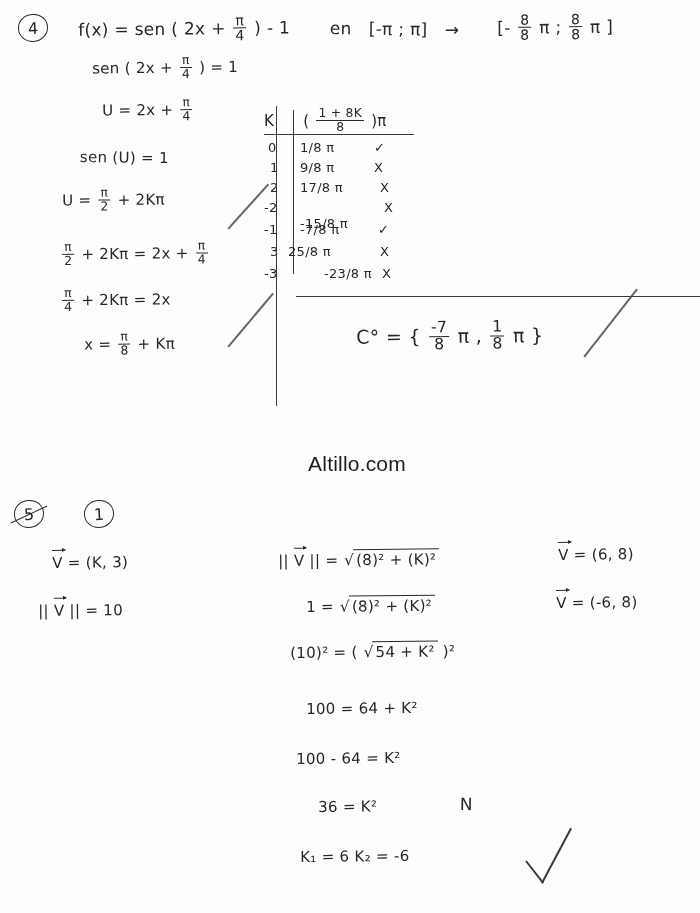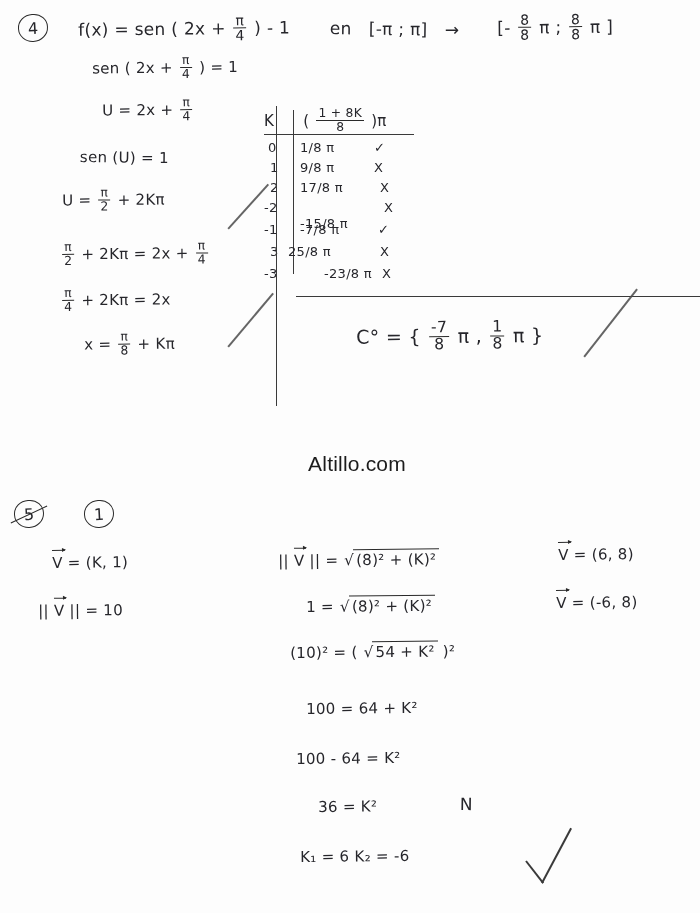--- a/index.html
+++ b/index.html
@@ -366,21 +366,21 @@
 
   <div class="circled strike" style="left:14px; top:500px;">
     <span>5</span>
   </div>
   <div class="circled" style="left:84px; top:500px;">
     <span>1</span>
   </div>
 
   <div class="hw md sl2" style="left:52px; top:552px;">
     <span class="vec">V</span>
-    <span>= (K, 1)</span>
+    <span>= (K, 3)</span>
   </div>
 
   <div class="hw md sl2" style="left:38px; top:600px;">
     <span>||</span>
     <span class="vec">V</span>
     <span>||</span>
     <span>= 10</span>
   </div>
 
   <div class="hw md sl2" style="left:278px; top:550px;">

